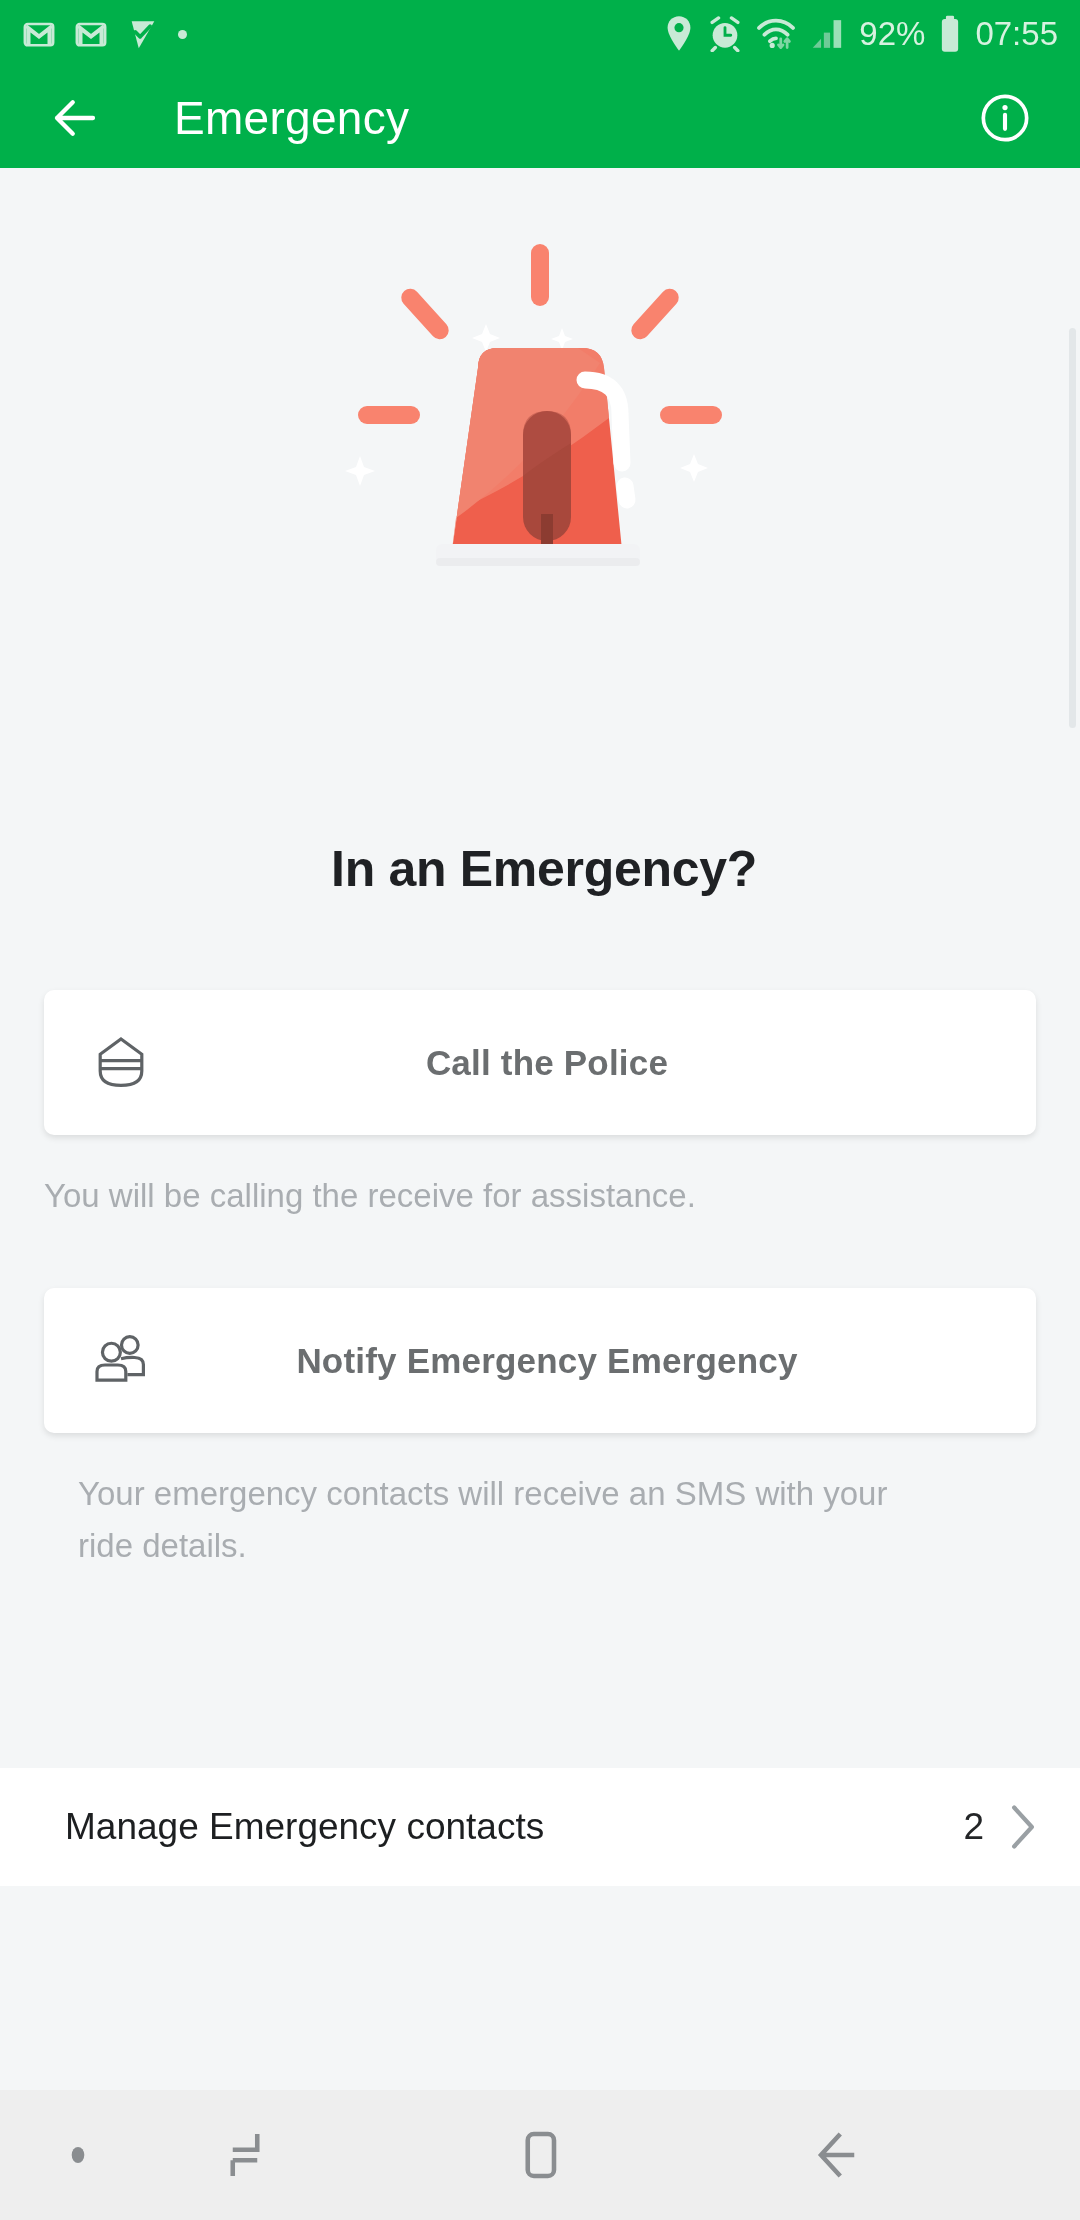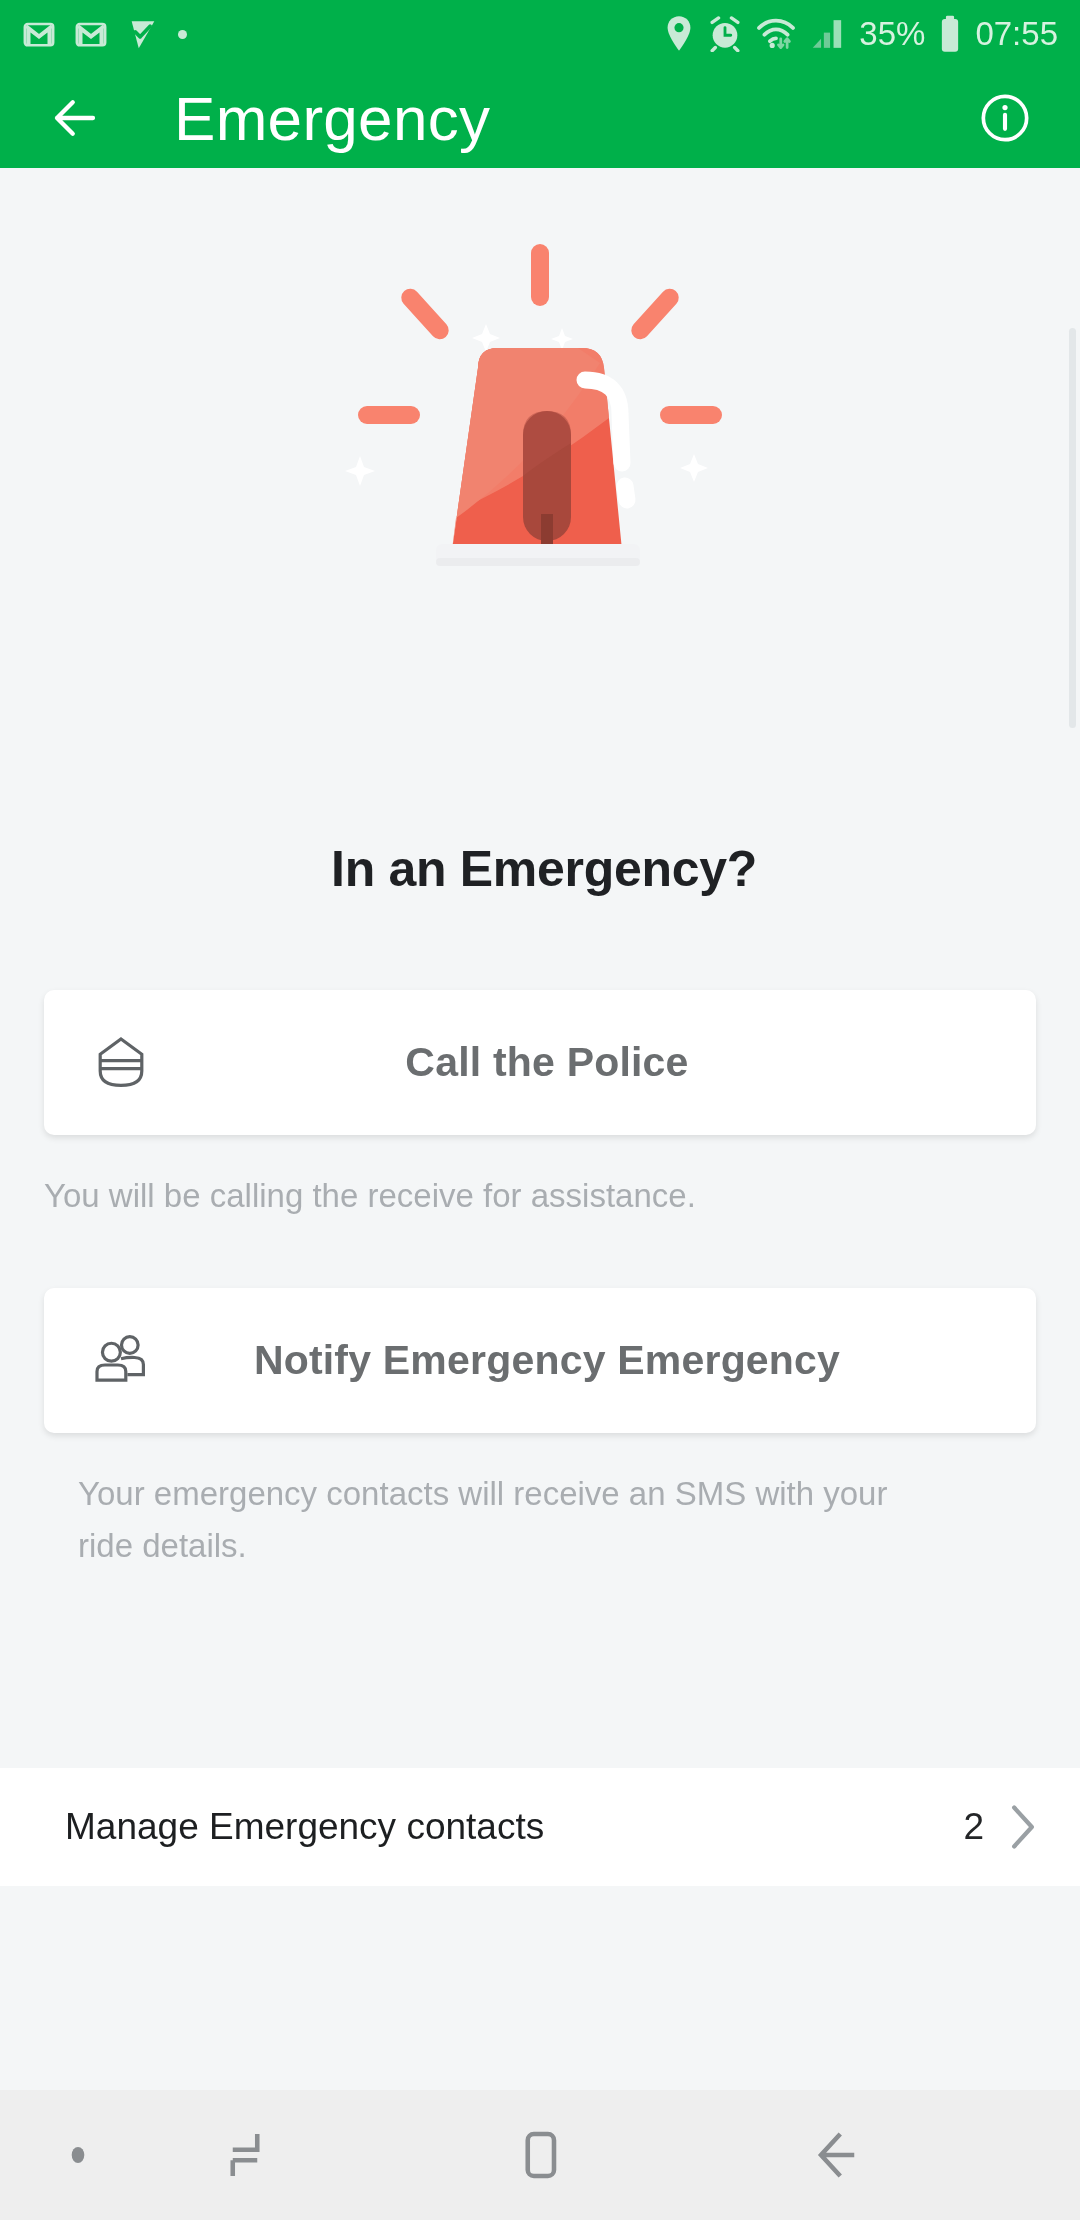--- a/index.html
+++ b/index.html
@@ -28,21 +28,21 @@
   .dot-small { width:9px; height:9px; border-radius:50%; background:#c8ead6; }
 
   
   .appbar {
     position:absolute; top:68px; left:0; width:1080px; height:100px;
     background:#00b04a;
     display:flex; align-items:center;
   }
   .appbar-back { margin-left:48px; width:54px; height:54px; display:flex; align-items:center; justify-content:center; cursor:pointer; }
   .appbar-title {
-    margin-left:72px; color:#ffffff; font-size:62px; font-weight:400;
+    margin-left:72px; color:#ffffff; font-size:46px; font-weight:400;
     letter-spacing:0.3px;
     text-align:center;
   }
   .appbar-info { position:absolute; right:48px; width:54px; height:54px; display:flex; align-items:center; justify-content:center; cursor:pointer; }
 
   .appbar-shadow {
     position:absolute; top:168px; left:0; width:1080px; height:10px;
     background:linear-gradient(to bottom, rgba(0,0,0,0.13), rgba(0,0,0,0));
   }
 
@@ -69,21 +69,21 @@
   .card {
     position:absolute; left:44px; width:992px; height:145px;
     background:#ffffff; border-radius:10px;
     box-shadow:0 3px 6px rgba(0,0,0,0.10);
     display:flex; align-items:center; cursor:pointer;
   }
   .card-police { top:990px; }
   .card-notify { top:1288px; }
   .card-icon { position:absolute; left:42px; width:70px; height:70px; display:flex; align-items:center; justify-content:center; }
   .card-label {
-    width:100%; text-align:center; font-size:41px; font-weight:bold; color:#6b6e70;
+    width:100%; text-align:center; font-size:35px; font-weight:bold; color:#6b6e70;
     letter-spacing:0.2px; padding-left:14px;
   }
 
   .card-desc {
     position:absolute; left:44px; width:860px;
     font-size:33px; color:#a9adb1; line-height:52px; font-weight:400;
   }
   .desc-police { top:1170px; }
   .desc-notify { top:1468px;margin-left:34px; }
 
@@ -164,21 +164,21 @@
           <path d="M23.2 24 L23.2 17.5 M23.2 17.5 L21.5 19.5 M23.2 17.5 L24.9 19.5" stroke="#7ed6a4" stroke-width="2" stroke-linecap="round" fill="none"></path>
         </svg>
       </span>
       <span class="sb-icon">
         <svg width="36" height="34" viewBox="0 0 26 24">
             <path d="M2 22 L8 15.5 L8 22 Z" fill="#6ecb97"></path>
             <path d="M10 22 L10 11 L14.5 11 L14.5 22 Z" fill="#6ecb97"></path>
             <path d="M17 22 L17 2 L22.5 2 L22.5 22 Z" fill="#9be0b8"></path>
           </svg>
       </span>
-      <span class="sb-text">35%</span>
+      <span class="sb-text">92%</span>
       <span class="sb-icon">
         <svg width="24" height="38" viewBox="0 0 16 28">
             <rect x="5" y="0.5" width="6" height="3" rx="1" fill="#c8ead6"></rect>
             <rect x="2" y="3" width="12" height="24" rx="2.2" fill="#c8ead6"></rect>
           </svg>
       </span>
       <span class="sb-text">07:55</span>
     </div>
   </div>
 

